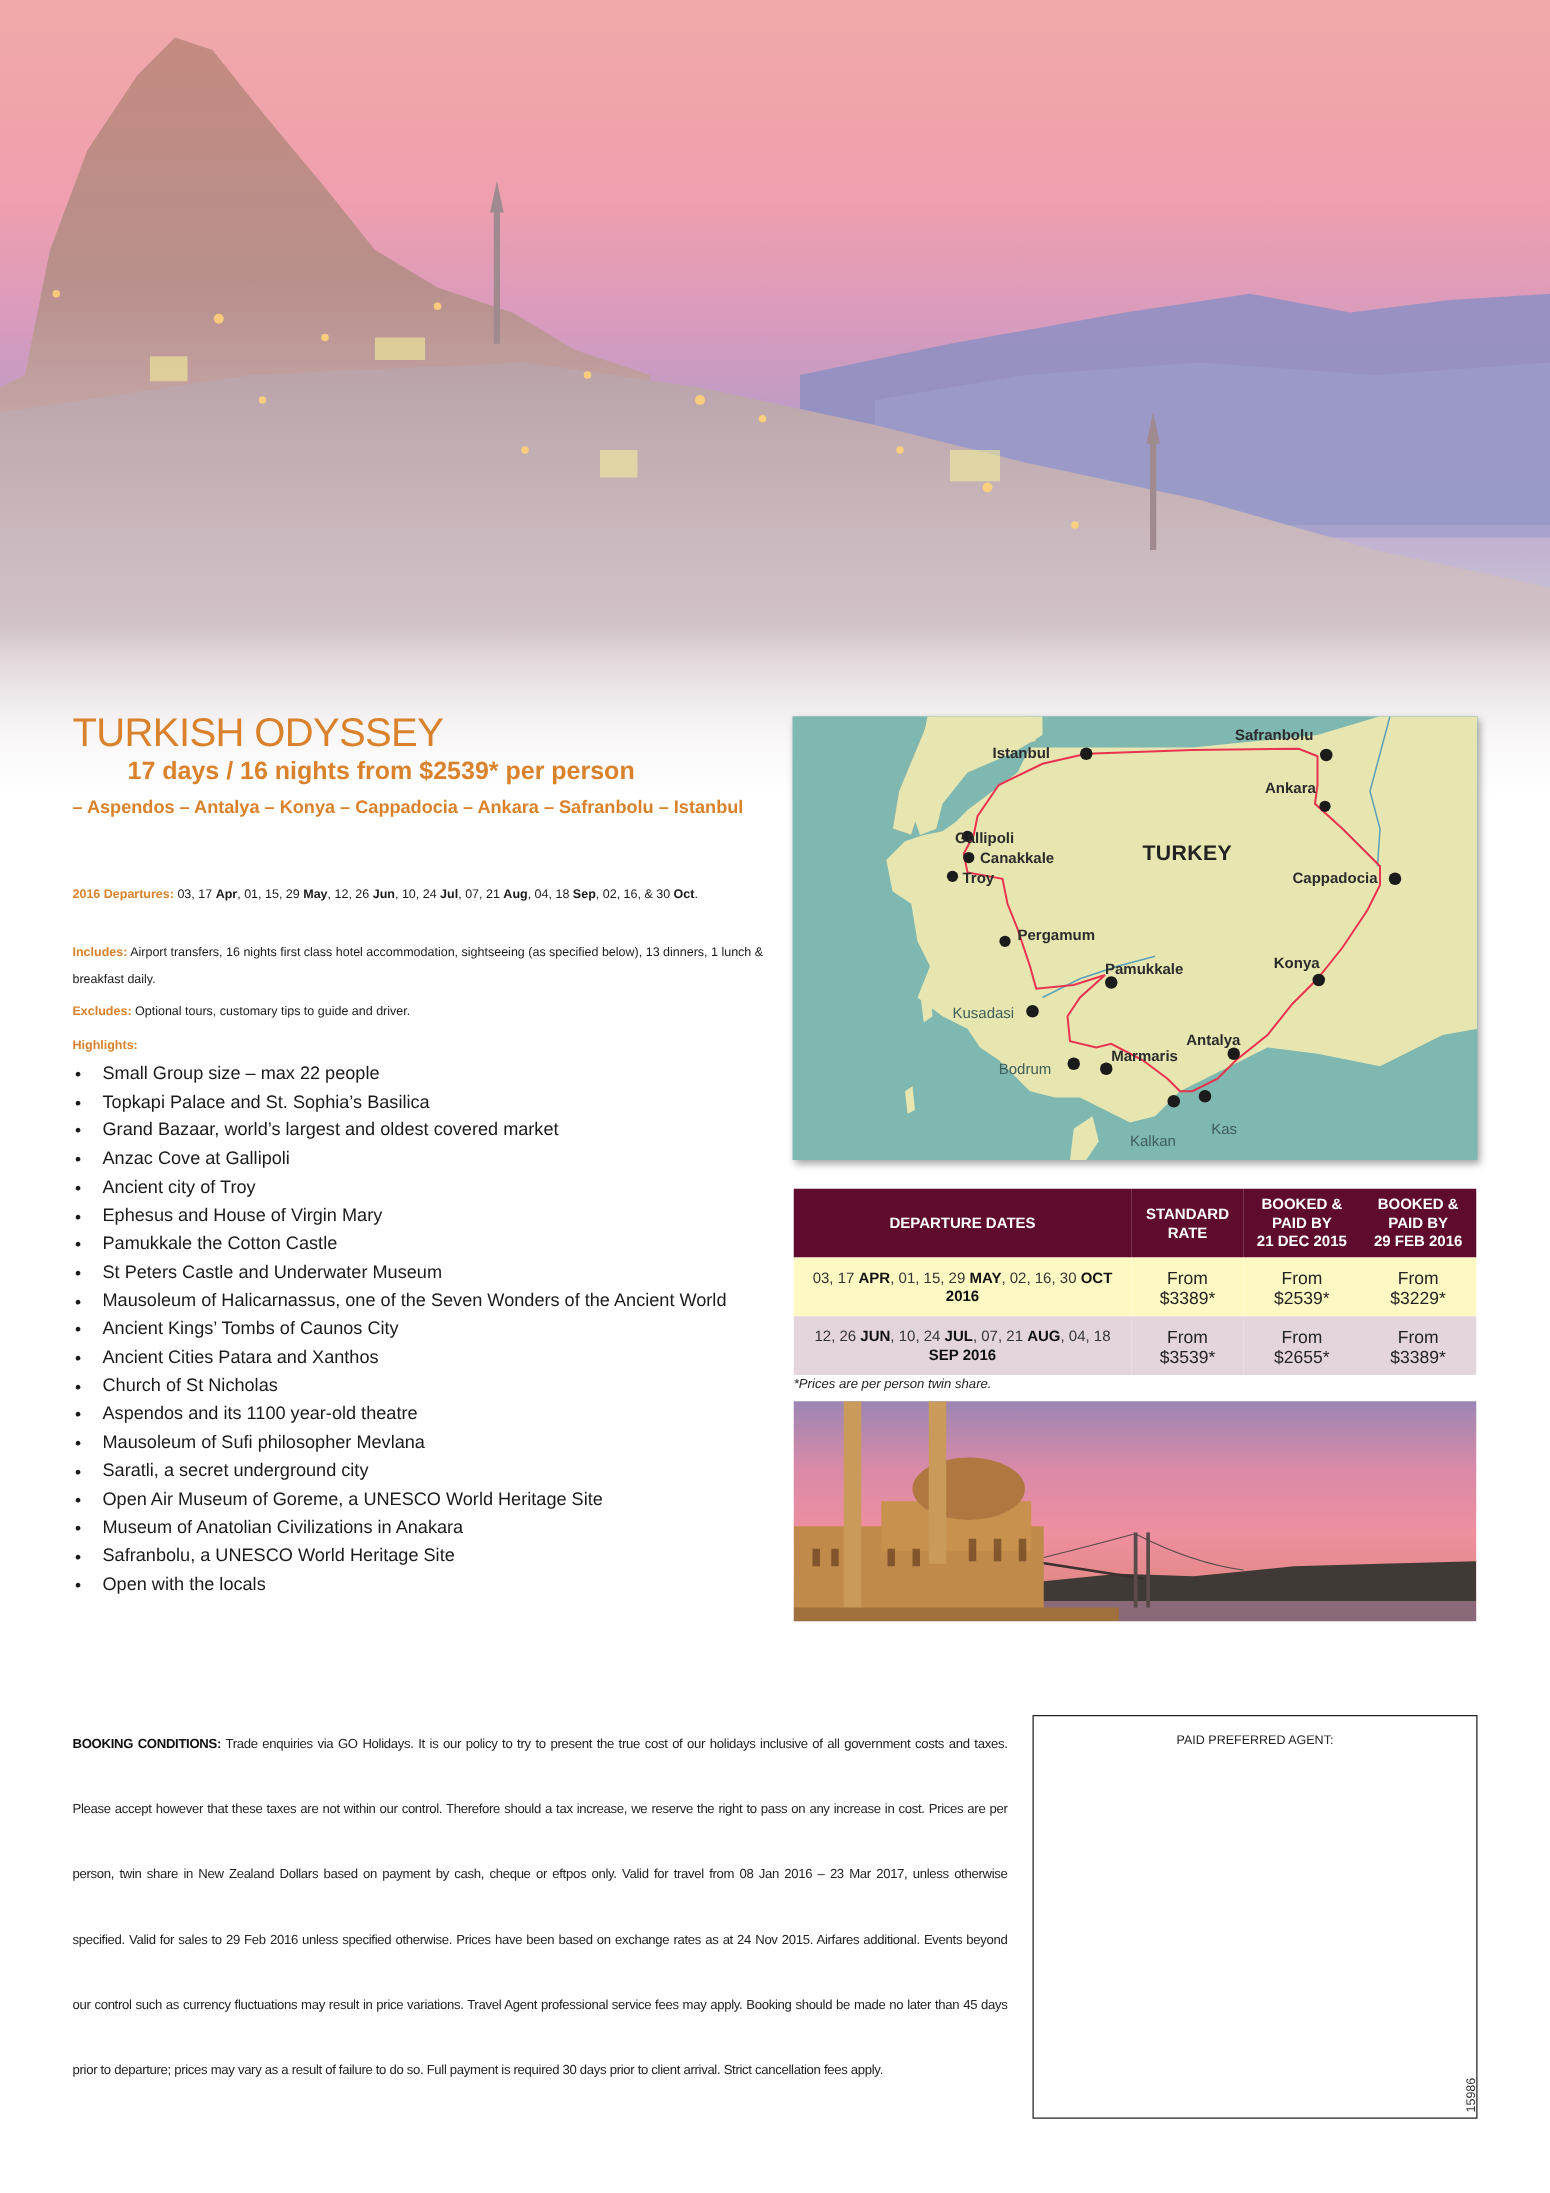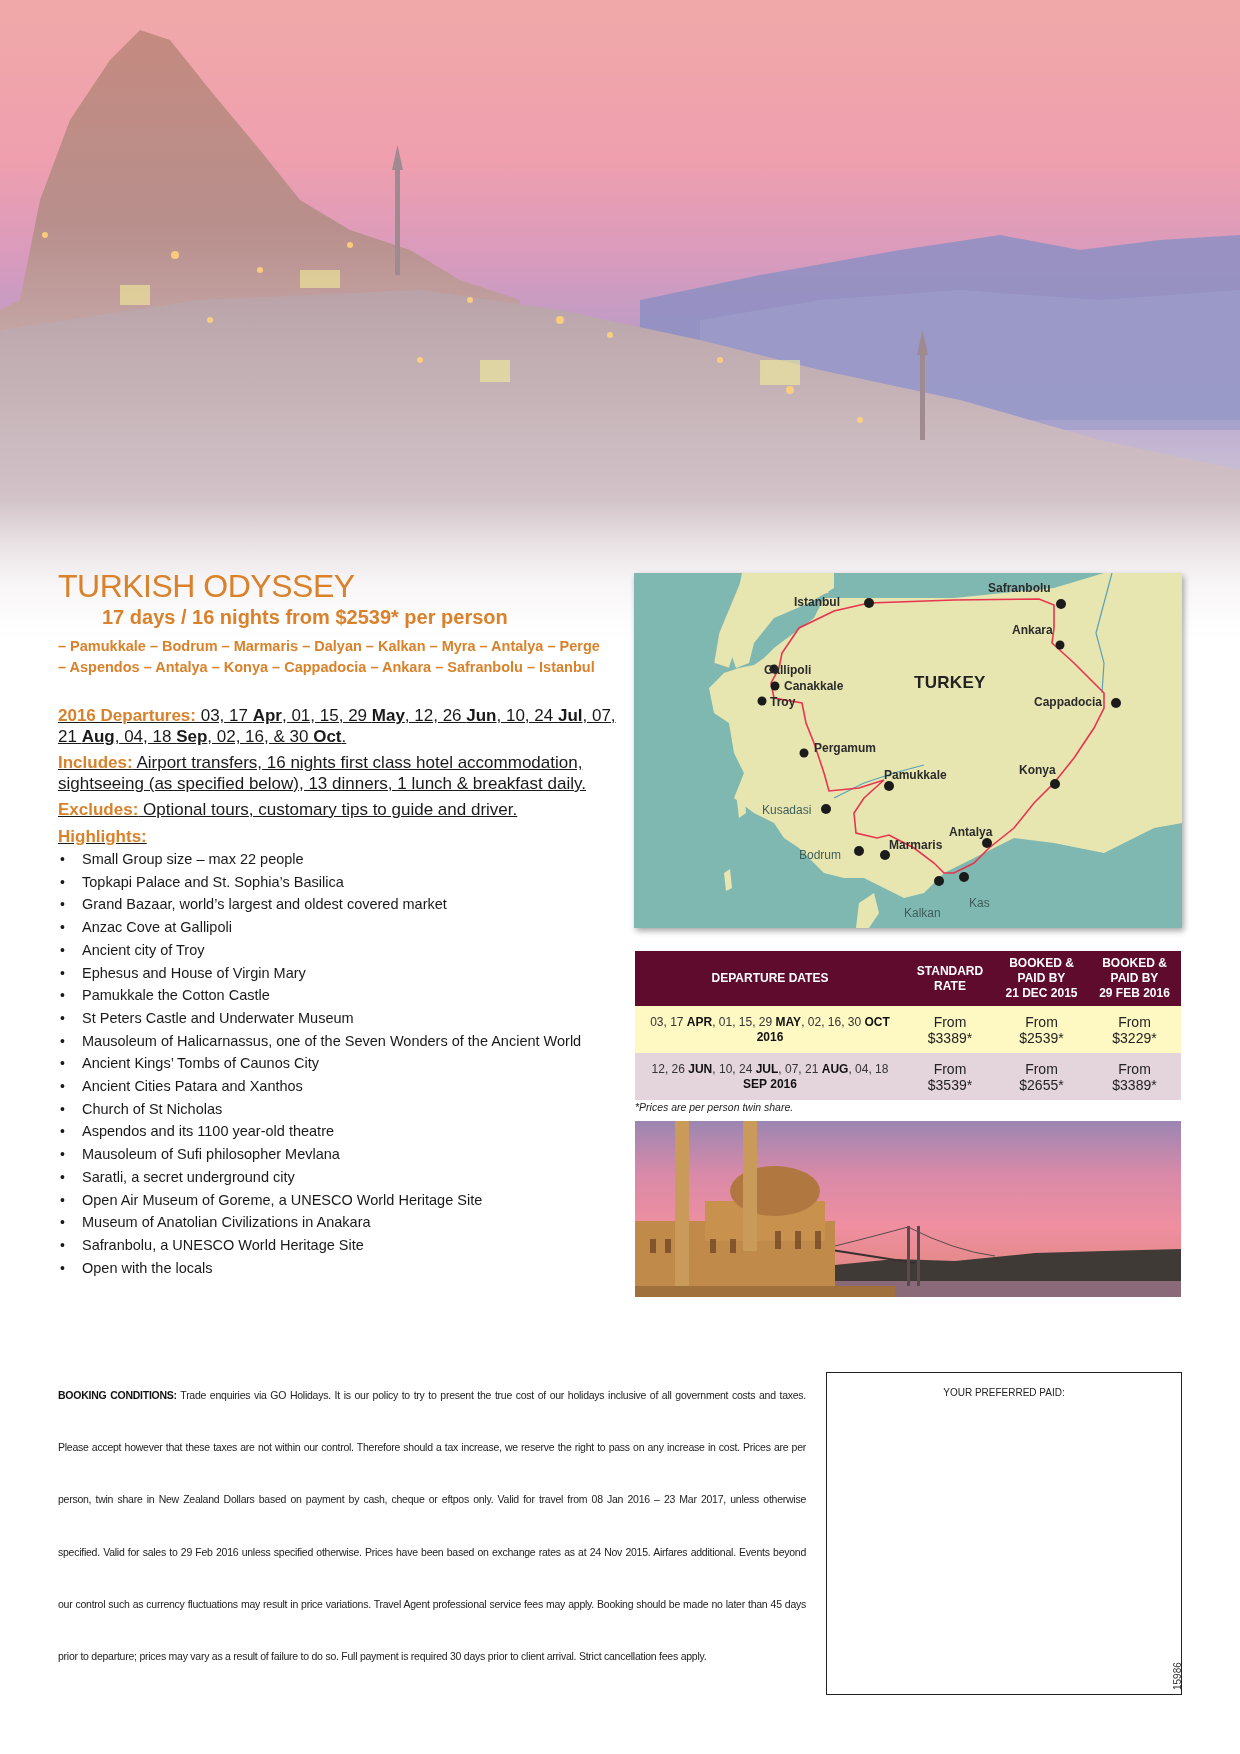--- a/index.html
+++ b/index.html
@@ -25,21 +25,21 @@
   .subtitle {
     position: absolute; left: 58px; top: 606px;
     font-size: 20px; font-weight: 700; color: #d9822b; margin-left: 44px;
   }
   .route {
     position: absolute; left: 58px; top: 636px; width: 560px;
     font-size: 14.5px; font-weight: 700; color: #d9822b; line-height: 21px;
   }
   .info {
     position: absolute; left: 58px; width: 560px;
-    font-size: 17px; line-height: 21px; color: #1a1a1a; text-decoration: underline;
+    font-size: 10px; line-height: 21px; color: #1a1a1a;
   }
   .info .lbl { color: #d9822b; font-weight: 700; }
   .info b { font-weight: 700; }
   .info.departures { top: 705px; }
   .info.includes   { top: 752px; }
   .info.excludes   { top: 799px; }
   .info.highlights { top: 826px; }
 
   .hl-list { position: absolute; left: 58px; top: 848px; width: 560px; list-style: none; }
   .hl-list li {
@@ -151,21 +151,20 @@
       <rect x="480" y="360" width="30" height="22"></rect>
         <rect x="760" y="360" width="40" height="25"></rect>
     </g>
   </svg>
   <div class="hero-fade"></div>
 </div>
 
 <div class="title">TURKISH ODYSSEY</div>
 <div class="subtitle">17 days / 16 nights from $2539* per person</div>
 <div class="route">
-  <div>– Pamukkale – Bodrum – Marmaris – Dalyan – Kalkan – Myra – Antalya – Perge</div>
   <div>– Aspendos – Antalya – Konya – Cappadocia – Ankara – Safranbolu – Istanbul</div>
 </div>
 
 <div class="info departures">
   <span class="lbl">2016 Departures:</span><span id="dep-segs"><span> 03, 17 </span><b>Apr</b><span>, 01, 15, 29 </span><b>May</b><span>, 12, 26 </span><b>Jun</b><span>, 10, 24 </span><b>Jul</b><span>, 07, 21 </span><b>Aug</b><span>, 04, 18 </span><b>Sep</b><span>, 02, 16, &amp; 30 </span><b>Oct</b><span>.</span></span>
 </div>
 <div class="info includes">
   <span class="lbl">Includes:</span><span> Airport transfers, 16 nights first class hotel accommodation, sightseeing (as specified below), 13 dinners, 1 lunch &amp; breakfast daily.</span>
 </div>
 <div class="info excludes">
@@ -306,15 +305,15 @@
     </g>
     <rect x="0" y="165" width="260" height="11" fill="#a0703c"></rect>
   </svg>
 </div>
 
 <div class="conditions">
   <b>BOOKING CONDITIONS:</b><span> Trade enquiries via GO Holidays. It is our policy to try to present the true cost of our holidays inclusive of all government costs and taxes. Please accept however that these taxes are not within our control. Therefore should a tax increase, we reserve the right to pass on any increase in cost. Prices are per person, twin share in New Zealand Dollars based on payment by cash, cheque or eftpos only. Valid for travel from 08 Jan 2016 – 23 Mar 2017, unless otherwise specified. Valid for sales to 29 Feb 2016 unless specified otherwise. Prices have been based on exchange rates as at 24 Nov 2015. Airfares additional. Events beyond our control such as currency fluctuations may result in price variations. Travel Agent professional service fees may apply. Booking should be made no later than 45 days prior to departure; prices may vary as a result of failure to do so. Full payment is required 30 days prior to client arrival. Strict cancellation fees apply.</span>
 </div>
 
 <div class="agent-box">
-  <div class="agent-label">YOUR PREFERRED PAID:</div>
+  <div class="agent-label">PAID PREFERRED AGENT:</div>
 </div>
 <div class="code">15986</div>
 
 </body></html>

